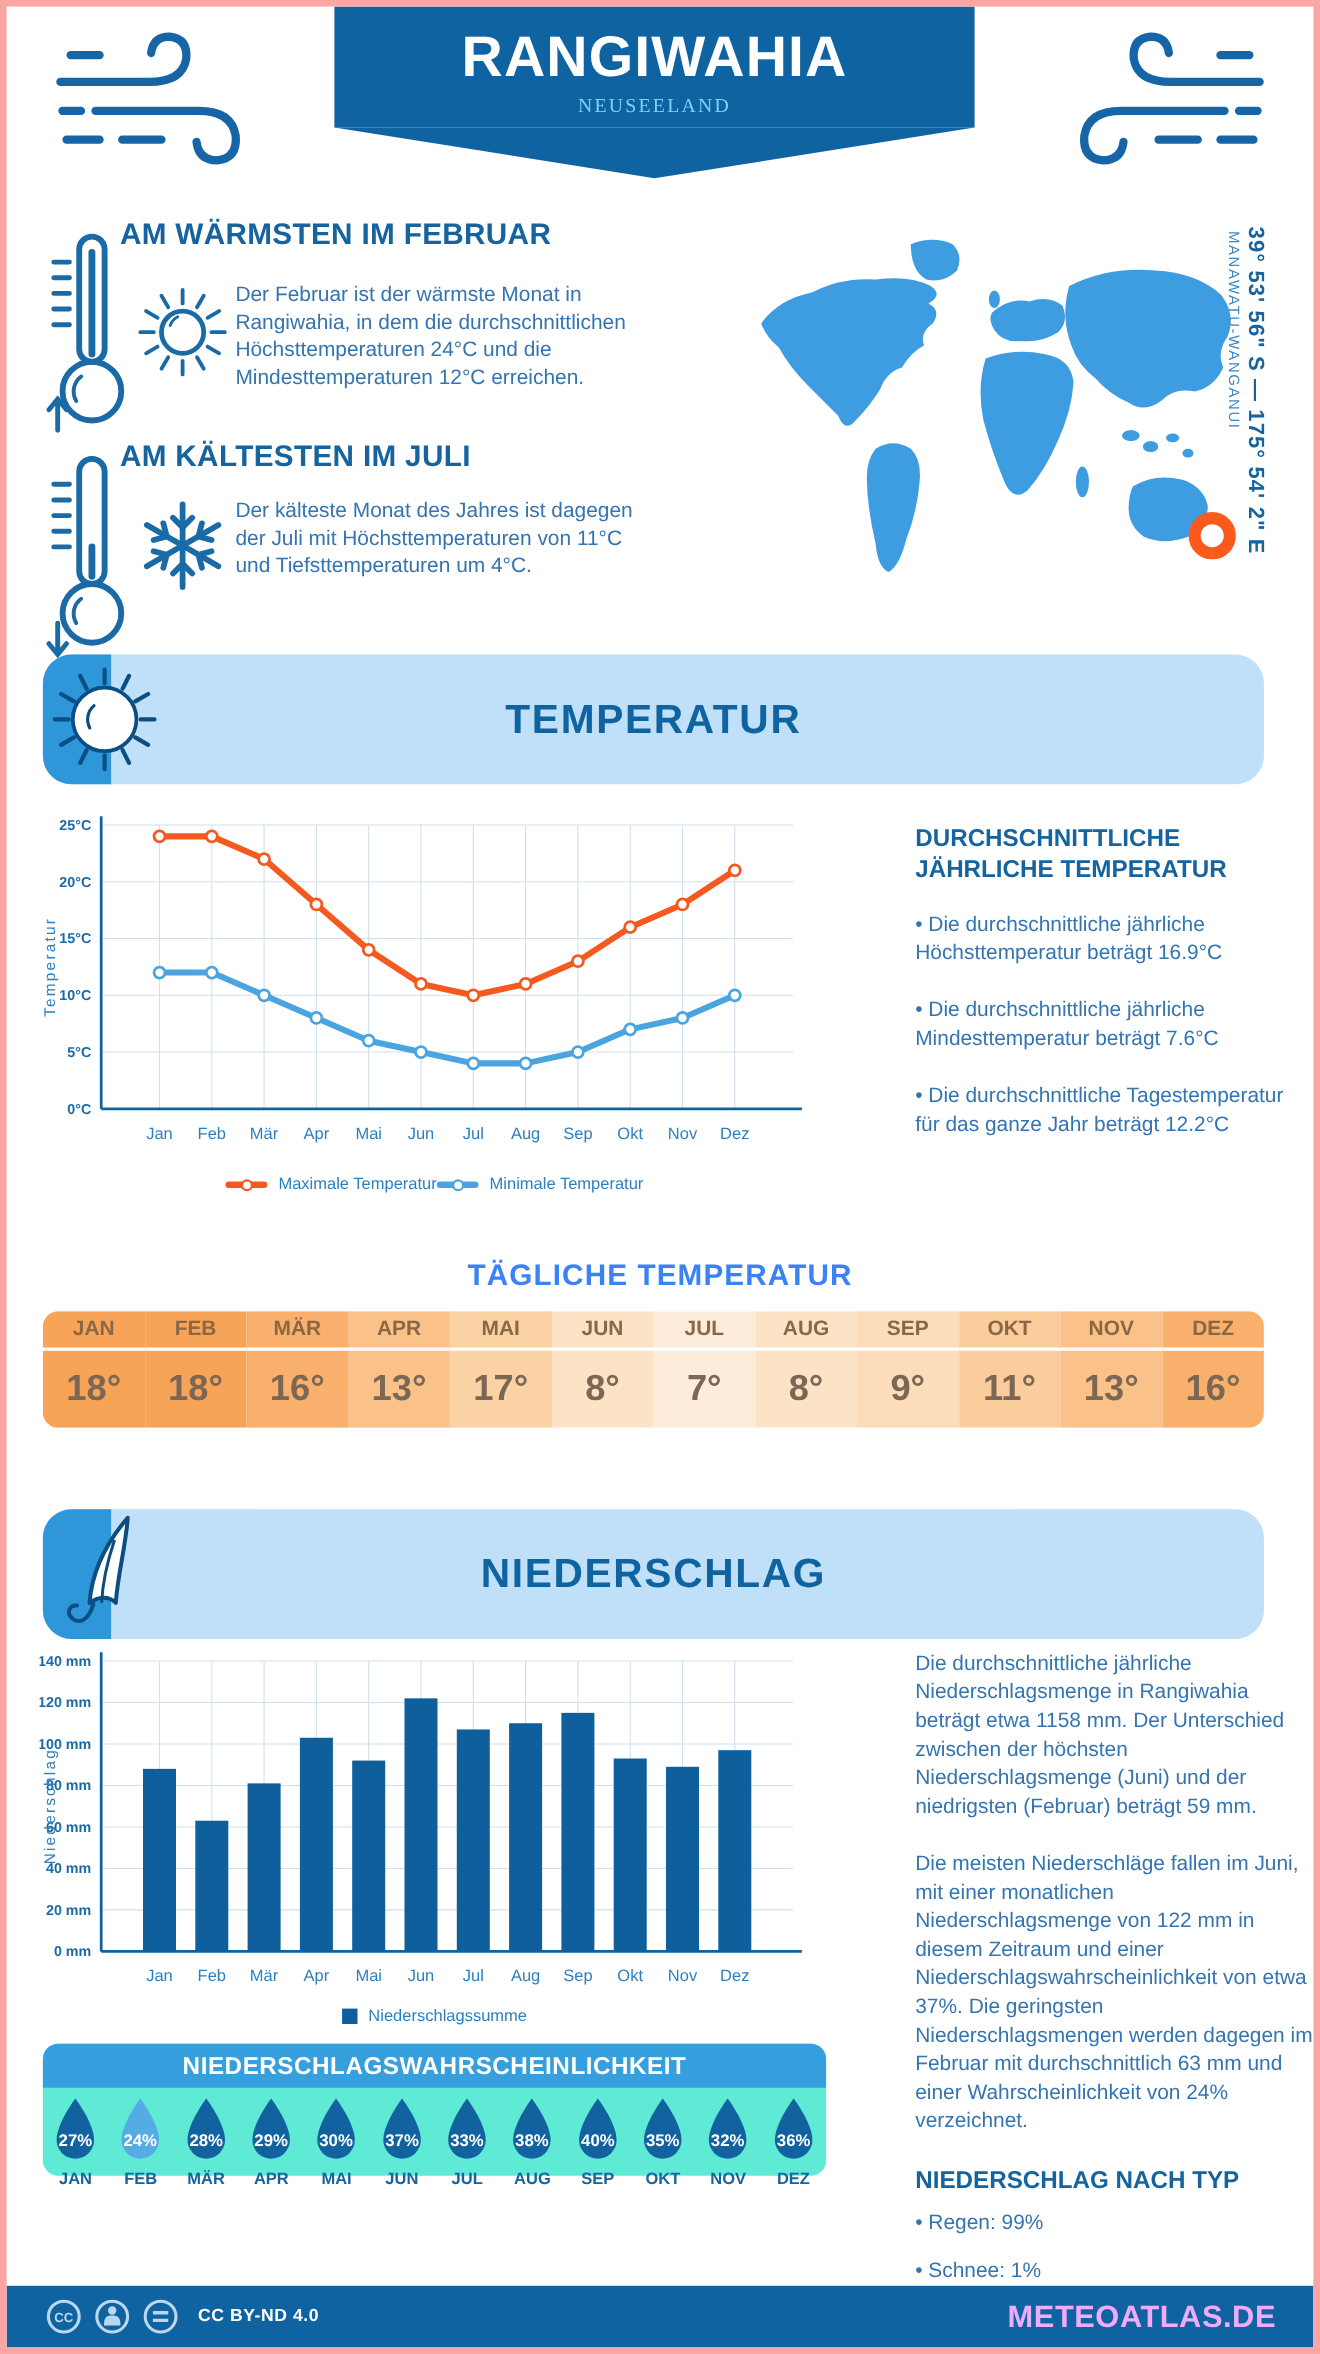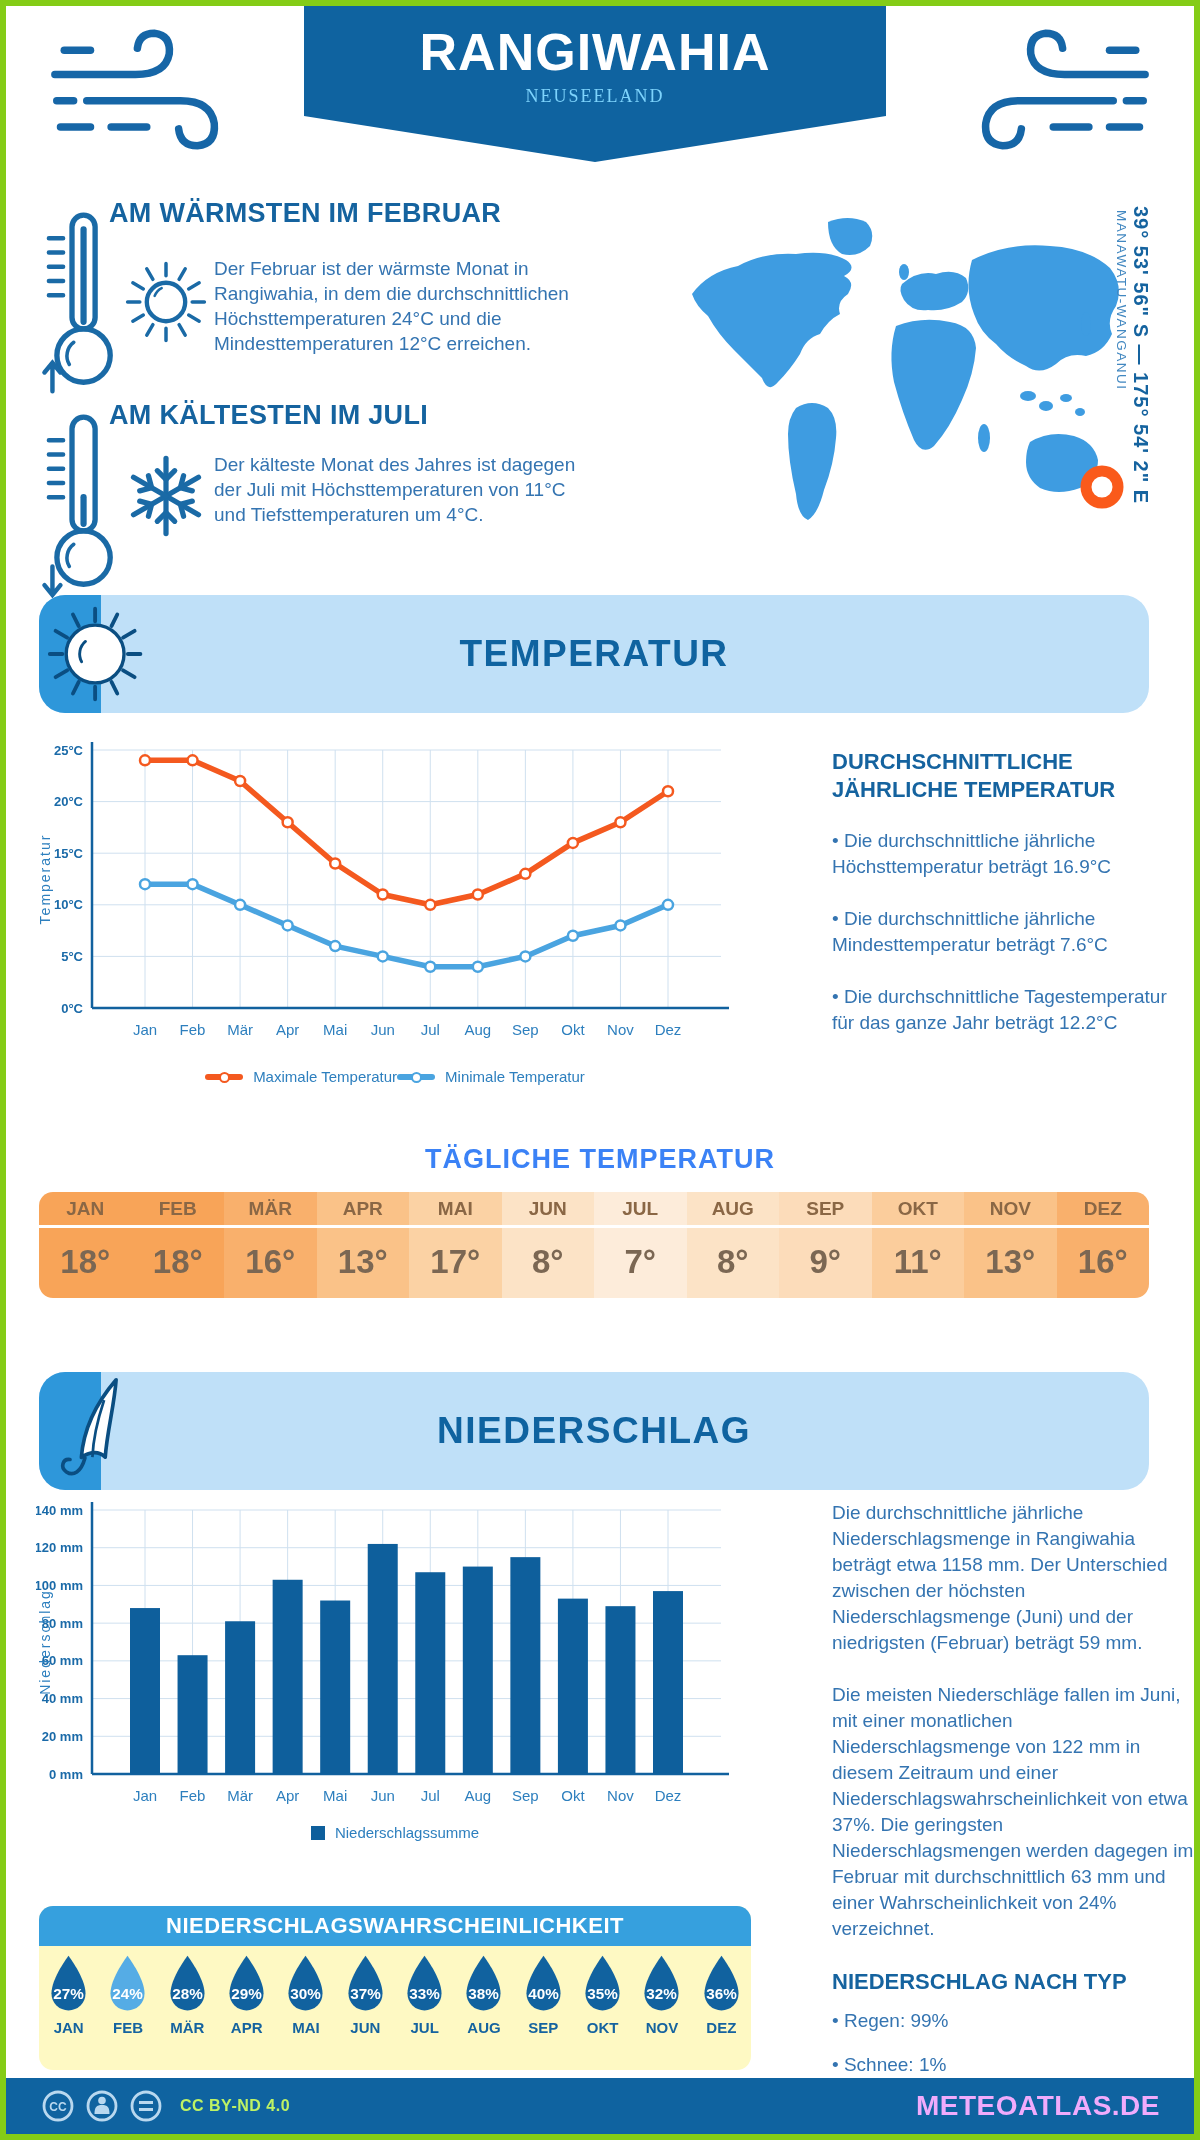--- a/index.html
+++ b/index.html
@@ -1,17 +1,17 @@
 <!DOCTYPE html>
 <html><head>
 <meta charset="utf-8">
 <style>
   html,body{margin:0;padding:0;background:#fff;}
   .page{position:relative;width:1200px;height:2140px;box-sizing:border-box;
-        border:6px solid #84cc16;background:#fff;overflow:hidden;
+        border:6px solid #fca5a5;background:#fff;overflow:hidden;
         font-family:"Liberation Sans",sans-serif;}
   
   .banner{position:absolute;left:298px;top:0;width:582px;height:110px;background:#0f63a0;}
   .banner:after{content:"";position:absolute;top:110px;left:0;width:0;height:0;
         border-left:291px solid transparent;border-right:291px solid transparent;
         border-top:46px solid #0f63a0;}
   .banner .title{margin-top:16px;text-align:center;color:#fff;font-size:52px;font-weight:bold;letter-spacing:1px;}
   .banner .subtitle{margin-top:4px;text-align:center;color:#7dd3fc;font-size:18px;letter-spacing:2px;font-family:Liberation Serif, serif;}
   .windicon{position:absolute;top:16px;}
   .wind-left{left:42px;}
@@ -50,33 +50,33 @@
   .panel .bullets p{margin:0 0 18px 0;}
   
   .daily-title{position:absolute;left:0;top:1138px;width:1188px;text-align:center;
         font-size:27px;font-weight:bold;color:#3b82f6;letter-spacing:1px;}
   .temp-table{position:absolute;left:33px;top:1186px;width:1110px;display:grid;
         grid-template-columns:repeat(12,1fr);border-radius:14px;overflow:hidden;}
   .tmonth{height:33px;line-height:33px;text-align:center;font-size:19px;font-weight:bold;
         color:#8a6745;border-bottom:3px solid #fff;}
   .tval{height:70px;line-height:68px;text-align:center;font-size:33px;font-weight:bold;color:#7b6753;}
   
-  .prob{position:absolute;left:33px;top:1900px;width:712px;height:164px;background:#fef9c3;border-radius:14px;}
+  .prob{position:absolute;left:33px;top:1852px;width:712px;height:120px;background:#5eead4;border-radius:14px;}
   .prob .phead{height:40px;line-height:40px;background:#36a0de;border-radius:14px 14px 0 0;
         text-align:center;color:#fff;font-size:22px;font-weight:bold;letter-spacing:.5px;}
   .drops,.dmonths{display:grid;grid-template-columns:repeat(12,1fr);}
   .drops{margin-top:7px;}
   .dcell{text-align:center;}
   .dpct{font-size:17px;font-weight:bold;fill:#fff;font-family:"Liberation Sans",sans-serif;}
   .dmonth{text-align:center;font-size:15px;font-weight:bold;color:#15639f;margin-top:1px;}
   
   .footer{position:absolute;left:0;bottom:0;width:1188px;height:56px;background:#0f63a0;
         display:flex;align-items:center;justify-content:space-between;padding:0 34px;box-sizing:border-box;}
   .fleft{display:flex;align-items:center;gap:8px;}
-  .flabel{margin-left:8px;color:#bef264;font-size:16px;font-weight:bold;letter-spacing:.5px;}
+  .flabel{margin-left:8px;color:#ffffff;font-size:16px;font-weight:bold;letter-spacing:.5px;}
   .fsite{color:#f0abfc;font-size:28px;font-weight:bold;letter-spacing:.5px;}
 </style>
 </head>
 <body>
 
 <div class="page">
 
   <svg class="windicon wind-left" width="190" height="150" viewBox="0 0 200 160" fill="none" stroke="#1666a7" stroke-width="8" stroke-linecap="round">
     <path d="M16 30 H44"></path>
     <path d="M6 56 H92 Q124 56 128 34 Q130 14 112 12 Q96 12 94 28"></path>

